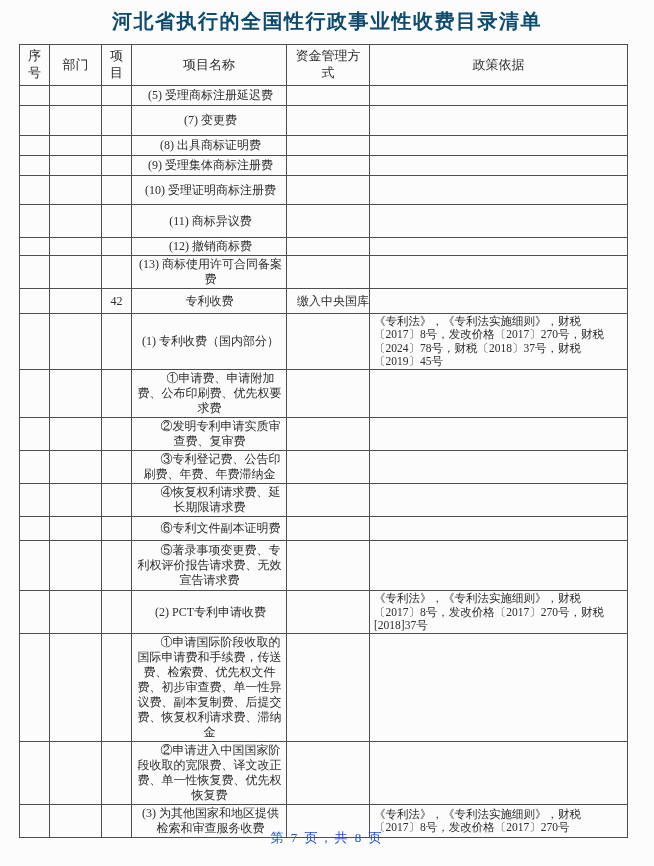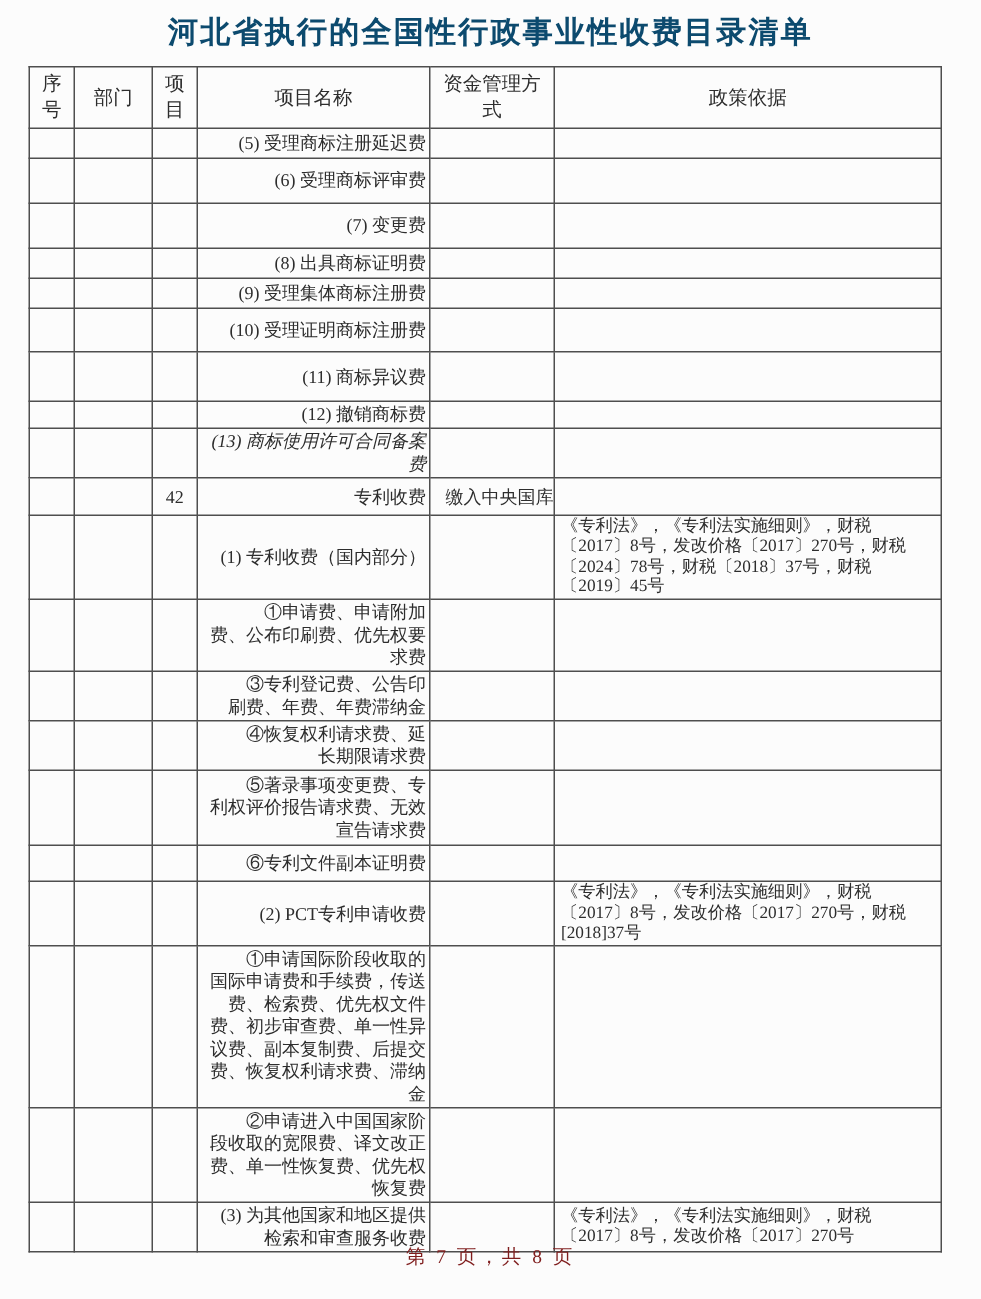--- a/index.html
+++ b/index.html
@@ -35,38 +35,38 @@
   .fee-table th {
     font-size:13px;
     line-height:1.3;
     text-align:center;
     padding:2px 3px;
     height:36px;
   }
   .fee-table th.th-fund { padding:2px 4px; }
   .fee-table td { font-size:12px; line-height:1.25; }
   td.c-sn, td.c-dept, td.c-item { text-align:center; }
-  td.c-name { text-align:right; padding:1px 2px 1px 5px; }
+  td.c-name { text-align:center; padding:1px 2px 1px 5px; }
   td.c-name.level-main { padding-left:3px; }
   td.c-name.level-circle { padding-left:3px; text-indent:22px; }
   td.c-fund { text-align:right; }
   td.c-policy {
     text-align:left;
     font-size:11.5px;
     line-height:1.16;
     padding:1px 3px 1px 4px;
   }
   .page-footer {
     position:absolute;
     left:0; top:829px;
     width:100%;
     text-align:center;
     font-size:13px;
     letter-spacing:2px;
-    color:#7f1d1d;
+    color:#1d4ed8;
   }
 </style>
 </head>
 <body>
 
 <h1 class="doc-title">河北省执行的全国性行政事业性收费目录清单</h1>
 
 <table class="fee-table">
   <colgroup>
     <col style="width:30px">
@@ -92,28 +92,20 @@
         <td class="c-dept"></td>
         <td class="c-item"></td>
         <td class="c-name level-sub">(5) 受理商标注册延迟费</td>
         <td class="c-fund"></td>
         <td class="c-policy"></td>
       </tr>
       <tr style="height: 30px;">
         <td class="c-sn"></td>
         <td class="c-dept"></td>
         <td class="c-item"></td>
-        <td class="c-name level-sub">(6) 受理商标评审费</td>
-        <td class="c-fund"></td>
-        <td class="c-policy"></td>
-      </tr>
-      <tr style="height: 30px;">
-        <td class="c-sn"></td>
-        <td class="c-dept"></td>
-        <td class="c-item"></td>
         <td class="c-name level-sub">(7) 变更费</td>
         <td class="c-fund"></td>
         <td class="c-policy"></td>
       </tr>
       <tr style="height: 20px;">
         <td class="c-sn"></td>
         <td class="c-dept"></td>
         <td class="c-item"></td>
         <td class="c-name level-sub">(8) 出具商标证明费</td>
         <td class="c-fund"></td>
@@ -144,21 +136,21 @@
         <td class="c-policy"></td>
       </tr>
       <tr style="height: 17px;">
         <td class="c-sn"></td>
         <td class="c-dept"></td>
         <td class="c-item"></td>
         <td class="c-name level-sub">(12) 撤销商标费</td>
         <td class="c-fund"></td>
         <td class="c-policy"></td>
       </tr>
-      <tr style="height: 28px; font-style: italic;">
+      <tr style="height: 28px;">
         <td class="c-sn"></td>
         <td class="c-dept"></td>
         <td class="c-item"></td>
         <td class="c-name level-sub">(13) 商标使用许可合同备案费</td>
         <td class="c-fund"></td>
         <td class="c-policy"></td>
       </tr>
       <tr style="height: 25px; font-family: Liberation Serif, serif;">
         <td class="c-sn"></td>
         <td class="c-dept"></td>
@@ -176,49 +168,57 @@
         <td class="c-policy">《专利法》，《专利法实施细则》，财税〔2017〕8号，发改价格〔2017〕270号，财税〔2024〕78号，财税〔2018〕37号，财税〔2019〕45号</td>
       </tr>
       <tr style="height: 33px;">
         <td class="c-sn"></td>
         <td class="c-dept"></td>
         <td class="c-item"></td>
         <td class="c-name level-circle">①申请费、申请附加费、公布印刷费、优先权要求费</td>
         <td class="c-fund"></td>
         <td class="c-policy"></td>
       </tr>
+      <tr style="height: 32px;">
+        <td class="c-sn"></td>
+        <td class="c-dept"></td>
+        <td class="c-item"></td>
+        <td class="c-name level-circle">②发明专利申请实质审查费、复审费</td>
+        <td class="c-fund"></td>
+        <td class="c-policy"></td>
+      </tr>
       <tr style="height: 33px;">
         <td class="c-sn"></td>
         <td class="c-dept"></td>
         <td class="c-item"></td>
         <td class="c-name level-circle">③专利登记费、公告印刷费、年费、年费滞纳金</td>
         <td class="c-fund"></td>
         <td class="c-policy"></td>
       </tr>
       <tr style="height: 33px;">
         <td class="c-sn"></td>
         <td class="c-dept"></td>
         <td class="c-item"></td>
         <td class="c-name level-circle">④恢复权利请求费、延长期限请求费</td>
         <td class="c-fund"></td>
         <td class="c-policy"></td>
       </tr>
+      <tr style="height: 24px;">
+        <td class="c-sn"></td>
+        <td class="c-dept"></td>
+        <td class="c-item"></td>
+        <td class="c-name level-circle">⑥专利文件副本证明费</td>
+        <td class="c-fund"></td>
+        <td class="c-policy"></td>
+      </tr>
       <tr style="height: 50px;">
         <td class="c-sn"></td>
         <td class="c-dept"></td>
         <td class="c-item"></td>
         <td class="c-name level-circle">⑤著录事项变更费、专利权评价报告请求费、无效宣告请求费</td>
-        <td class="c-fund"></td>
-        <td class="c-policy"></td>
-      </tr>
-      <tr style="height: 24px;">
-        <td class="c-sn"></td>
-        <td class="c-dept"></td>
-        <td class="c-item"></td>
-        <td class="c-name level-circle">⑥专利文件副本证明费</td>
         <td class="c-fund"></td>
         <td class="c-policy"></td>
       </tr>
       <tr style="height: 40px;">
         <td class="c-sn"></td>
         <td class="c-dept"></td>
         <td class="c-item"></td>
         <td class="c-name level-sub">(2) PCT专利申请收费</td>
         <td class="c-fund"></td>
         <td class="c-policy">《专利法》，《专利法实施细则》，财税〔2017〕8号，发改价格〔2017〕270号，财税[2018]37号</td>

